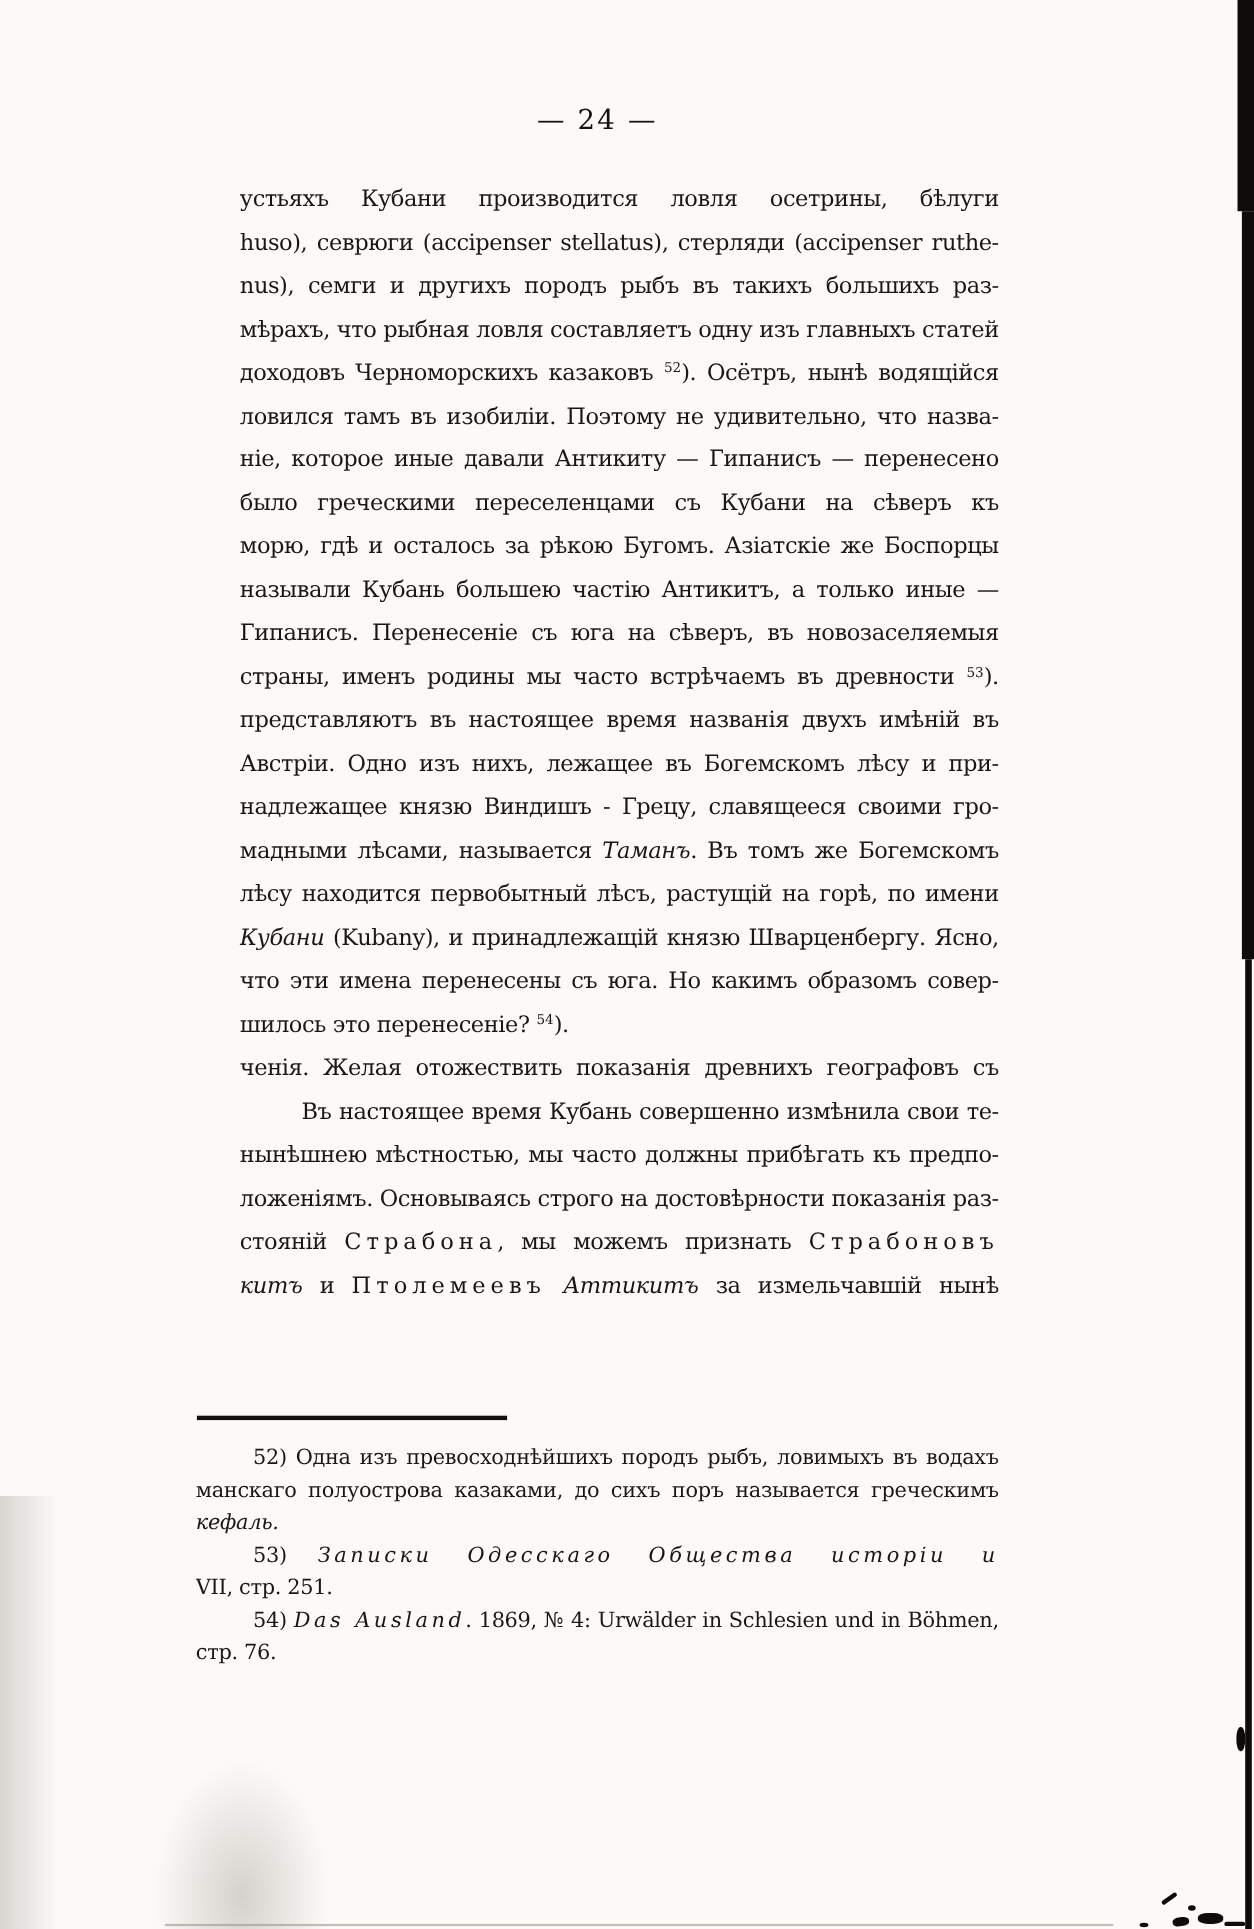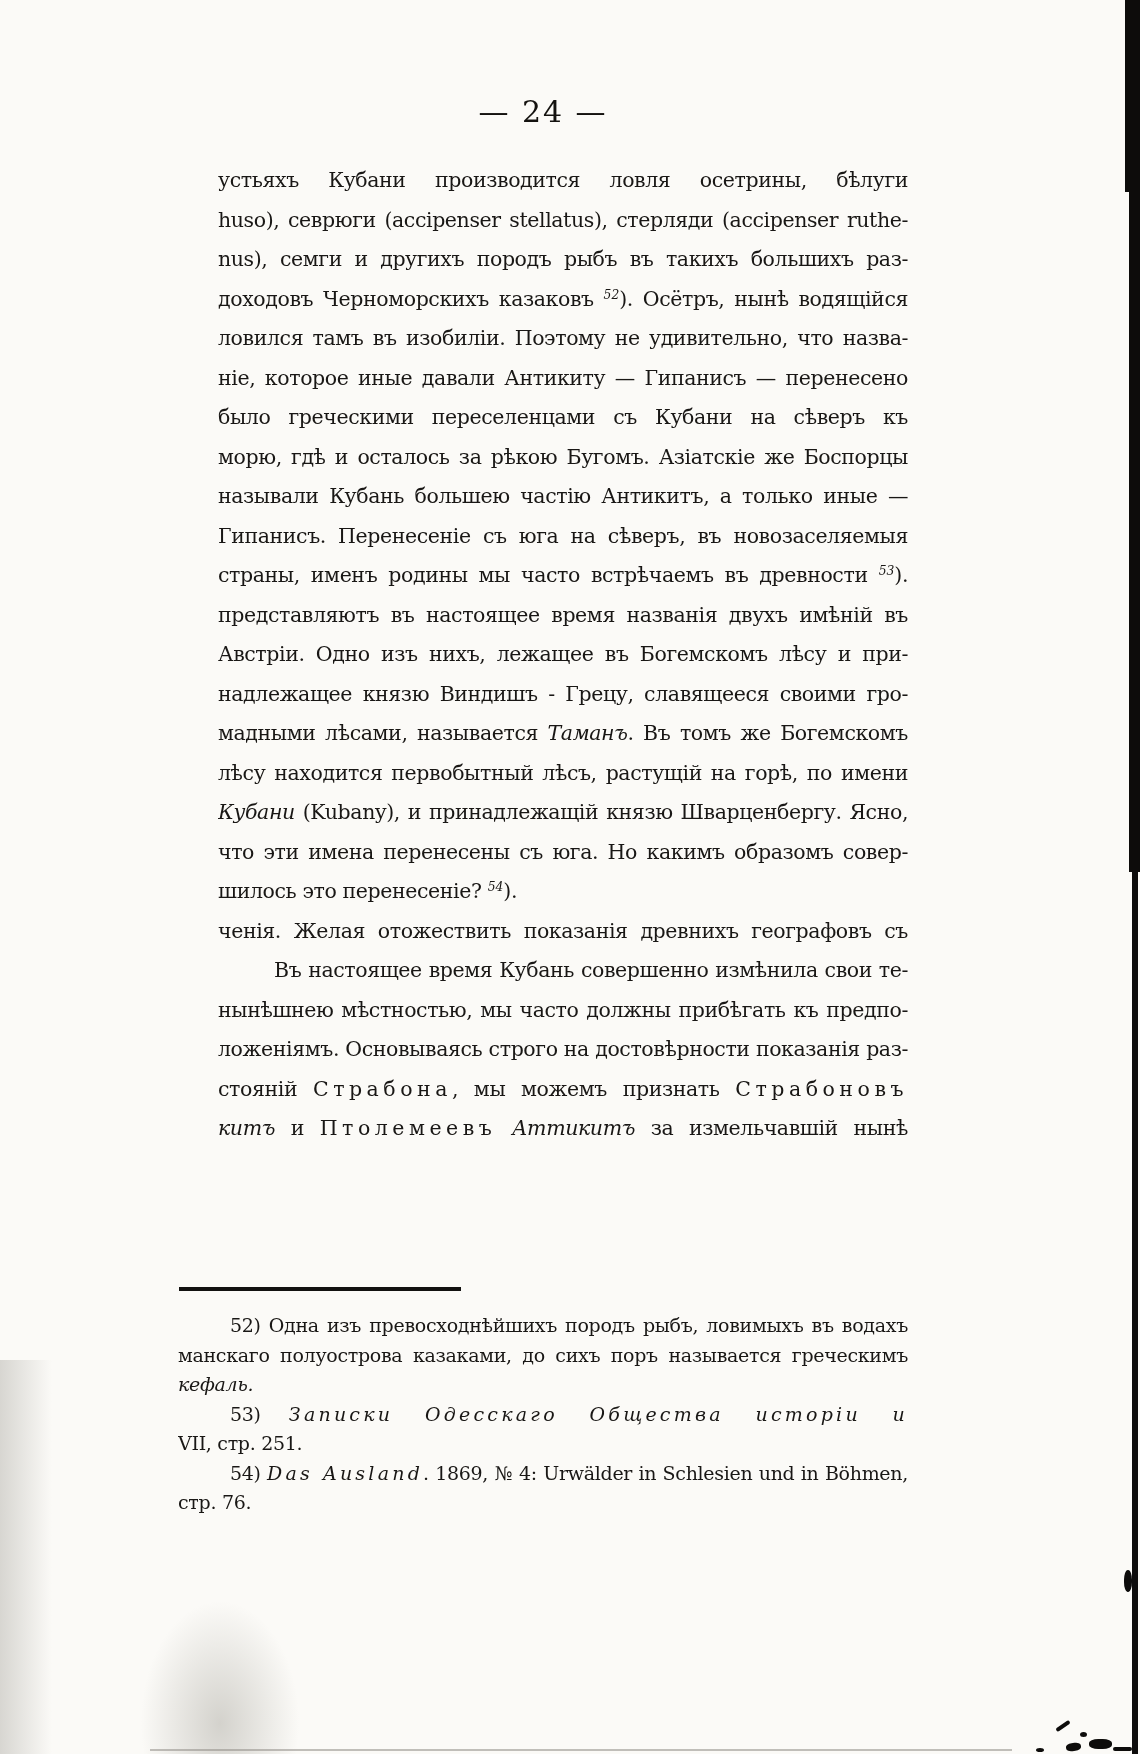--- a/index.html
+++ b/index.html
@@ -7,21 +7,21 @@
     position:relative;
     width:1140px;height:1754px;
     background:#fbfaf7;
     overflow:hidden;
     font-family:"DejaVu Serif","Liberation Serif",serif;
     color:#191715;
   }
   
   .page-number{
     position:absolute;left:178px;top:94px;width:730px;
-    text-align:center;font-size:30px;letter-spacing:2px;color:#14120f;
+    text-align:center;font-size:25px;letter-spacing:2px;color:#14120f;
   }
   
   .body-text{
     position:absolute;left:178px;top:161px;width:730px;
     font-size:20.5px;letter-spacing:-0.4px;
   }
   .line{
     height:39.5px;line-height:39.5px;
     text-align:justify;text-align-last:justify;
     overflow:hidden;white-space:normal;margin-left:40px;
@@ -29,21 +29,21 @@
   .fn-line{
     height:29.5px;line-height:29.5px;font-size:19px;letter-spacing:-0.3px;
     text-align:justify;text-align-last:justify;overflow:hidden;
   }
   .no-just{text-align:left;text-align-last:left;}
   .line.indent{text-indent:56px;}
   .fn-line.indent{text-indent:52px;}
   .it{font-style:italic;text-align:right;}
   .sp{letter-spacing:.22em;}
   .fn-line .sp{letter-spacing:.17em;font-style:italic;}
-  .sup{font-size:.6em;line-height:0;position:relative;top:-.55em;letter-spacing:0;font-style:italic;}
+  .sup{font-size:.6em;line-height:0;position:relative;top:-.55em;letter-spacing:0;}
   
   .footnote-rule{
     position:absolute;left:179px;top:1287px;width:282px;height:4px;
     background:#121110;
   }
   .footnotes{
     position:absolute;left:178px;top:1311px;width:730px;
   }
   
   .art{position:absolute;background:#0d0c0b;}
@@ -75,20 +75,21 @@
 <body>
 
 <div class="page">
 
   <div class="page-number">— 24 —</div>
 
   <div class="body-text">
       <div class="line"><span>устьяхъ Кубани производится ловля осетрины, бѣлуги (accipenser</span></div>
       <div class="line"><span>huso), севрюги (accipenser stellatus), стерляди (accipenser ruthe-</span></div>
       <div class="line"><span>nus), семги и другихъ породъ рыбъ въ такихъ большихъ раз-</span></div>
+      <div class="line"><span>мѣрахъ, что рыбная ловля составляетъ одну изъ главныхъ статей</span></div>
       <div class="line"><span>доходовъ Черноморскихъ казаковъ </span><span class="sup">52</span><span>). Осётръ, нынѣ водящійся</span></div>
       <div class="line"><span>ловился тамъ въ изобиліи. Поэтому не удивительно, что назва-</span></div>
       <div class="line"><span>ніе, которое иные давали Антикиту — Гипанисъ — перенесено</span></div>
       <div class="line"><span>было греческими переселенцами съ Кубани на сѣверъ къ Черному</span></div>
       <div class="line"><span>морю, гдѣ и осталось за рѣкою Бугомъ. Азіатскіе же Боспорцы</span></div>
       <div class="line"><span>называли Кубань большею частію Антикитъ, а только иные —</span></div>
       <div class="line"><span>Гипанисъ. Перенесеніе съ юга на сѣверъ, въ новозаселяемыя</span></div>
       <div class="line"><span>страны, именъ родины мы часто встрѣчаемъ въ древности </span><span class="sup">53</span><span>).</span></div>
       <div class="line"><span>представляютъ въ настоящее время названія двухъ имѣній въ</span></div>
       <div class="line"><span>Австріи. Одно изъ нихъ, лежащее въ Богемскомъ лѣсу и при-</span></div>

